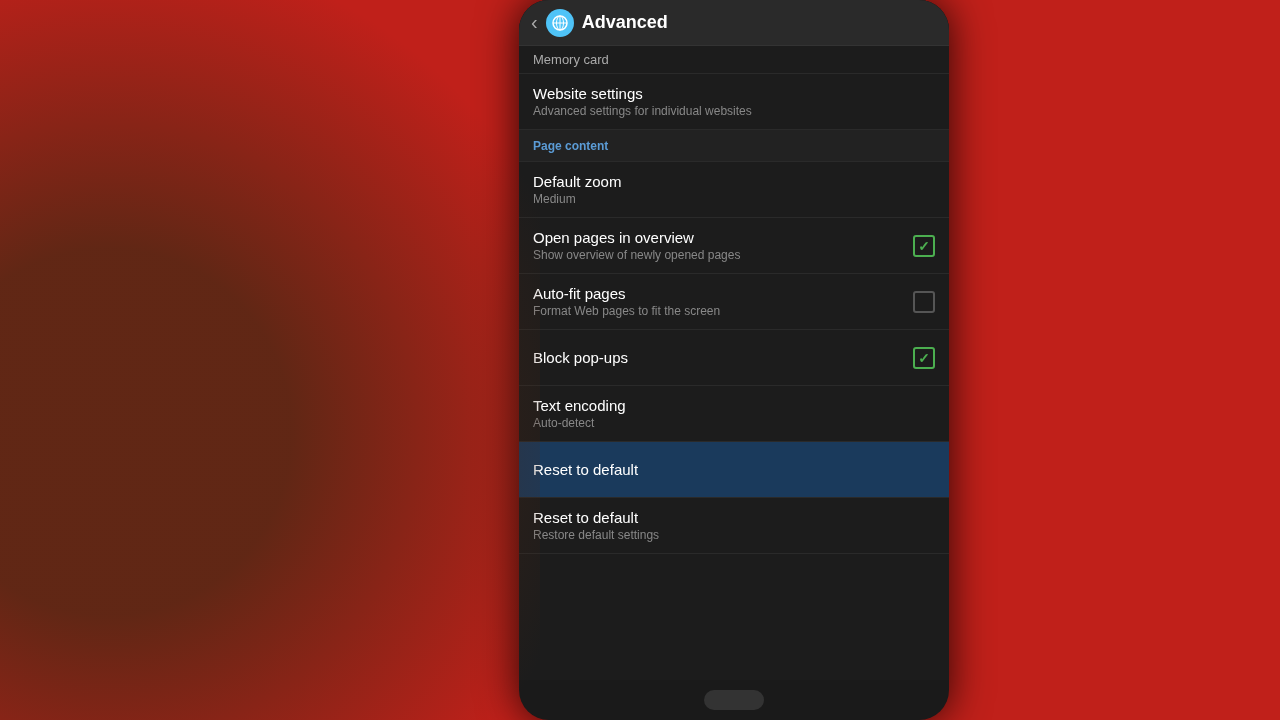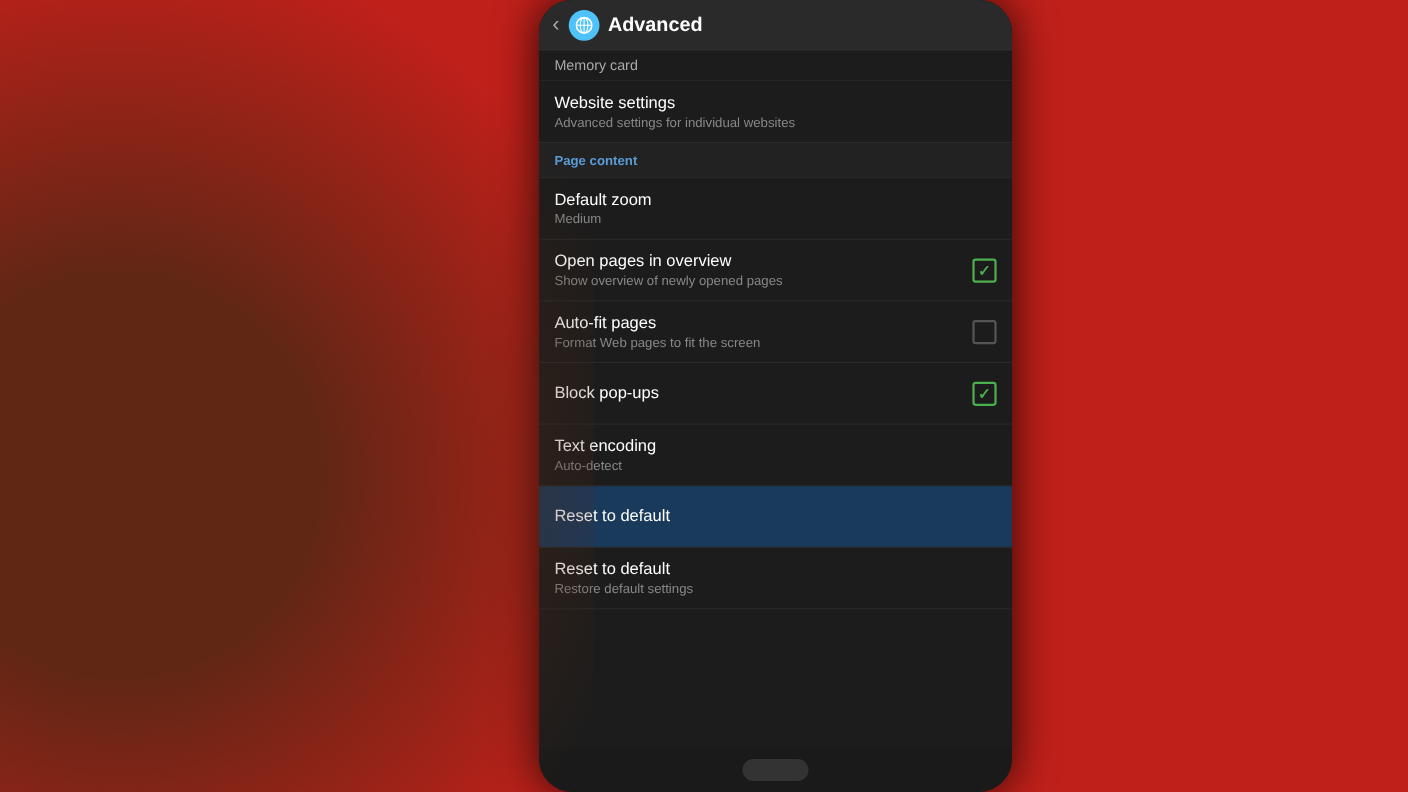--- a/index.html
+++ b/index.html
@@ -35,21 +35,21 @@
       width: 540px;
       height: 720px;
       background: radial-gradient(ellipse at 20% 60%, rgba(80,40,20,0.85) 30%, transparent 80%);
       pointer-events: none;
       z-index: 2;
     }
 
     
     .phone {
       position: absolute;
-      left: 490px;
+      left: 519px;
       top: 0px;
       width: 430px;
       height: 720px;
       background: #1a1a1a;
       border-radius: 30px;
       box-shadow: 0 0 40px rgba(0,0,0,0.8);
       overflow: hidden;
       z-index: 1;
     }
 

